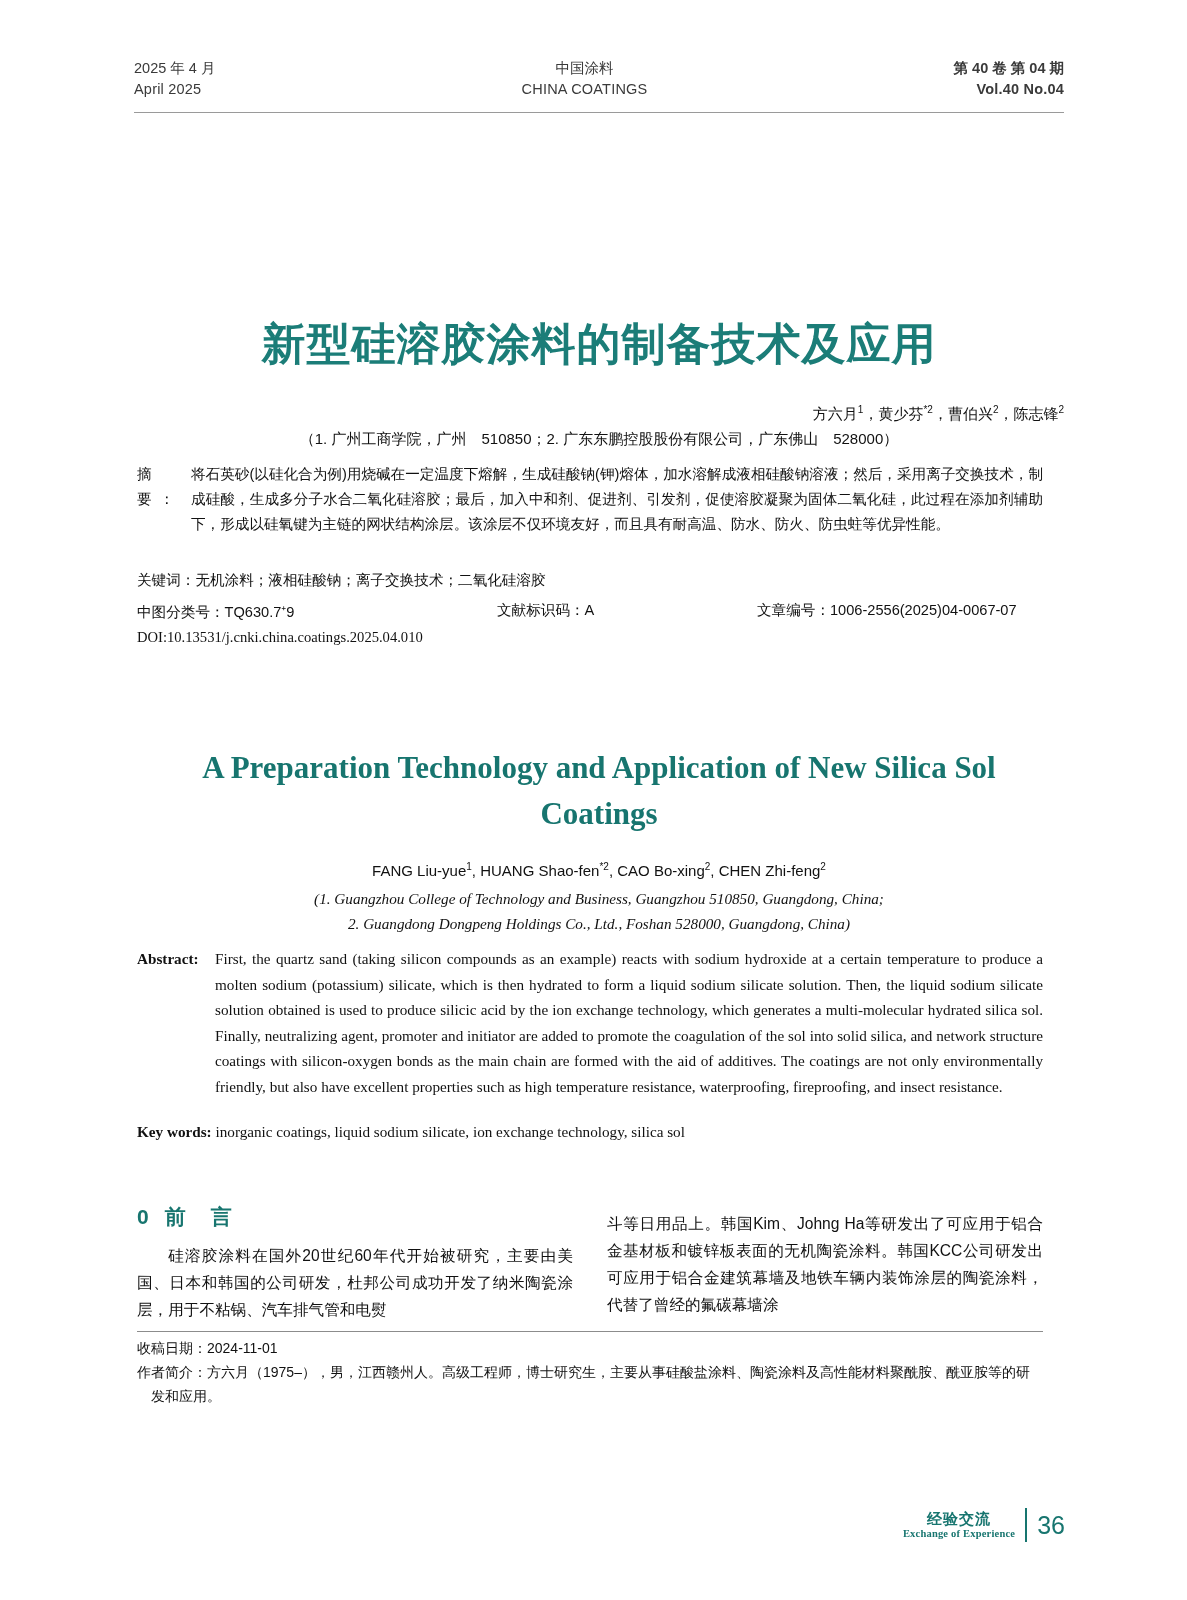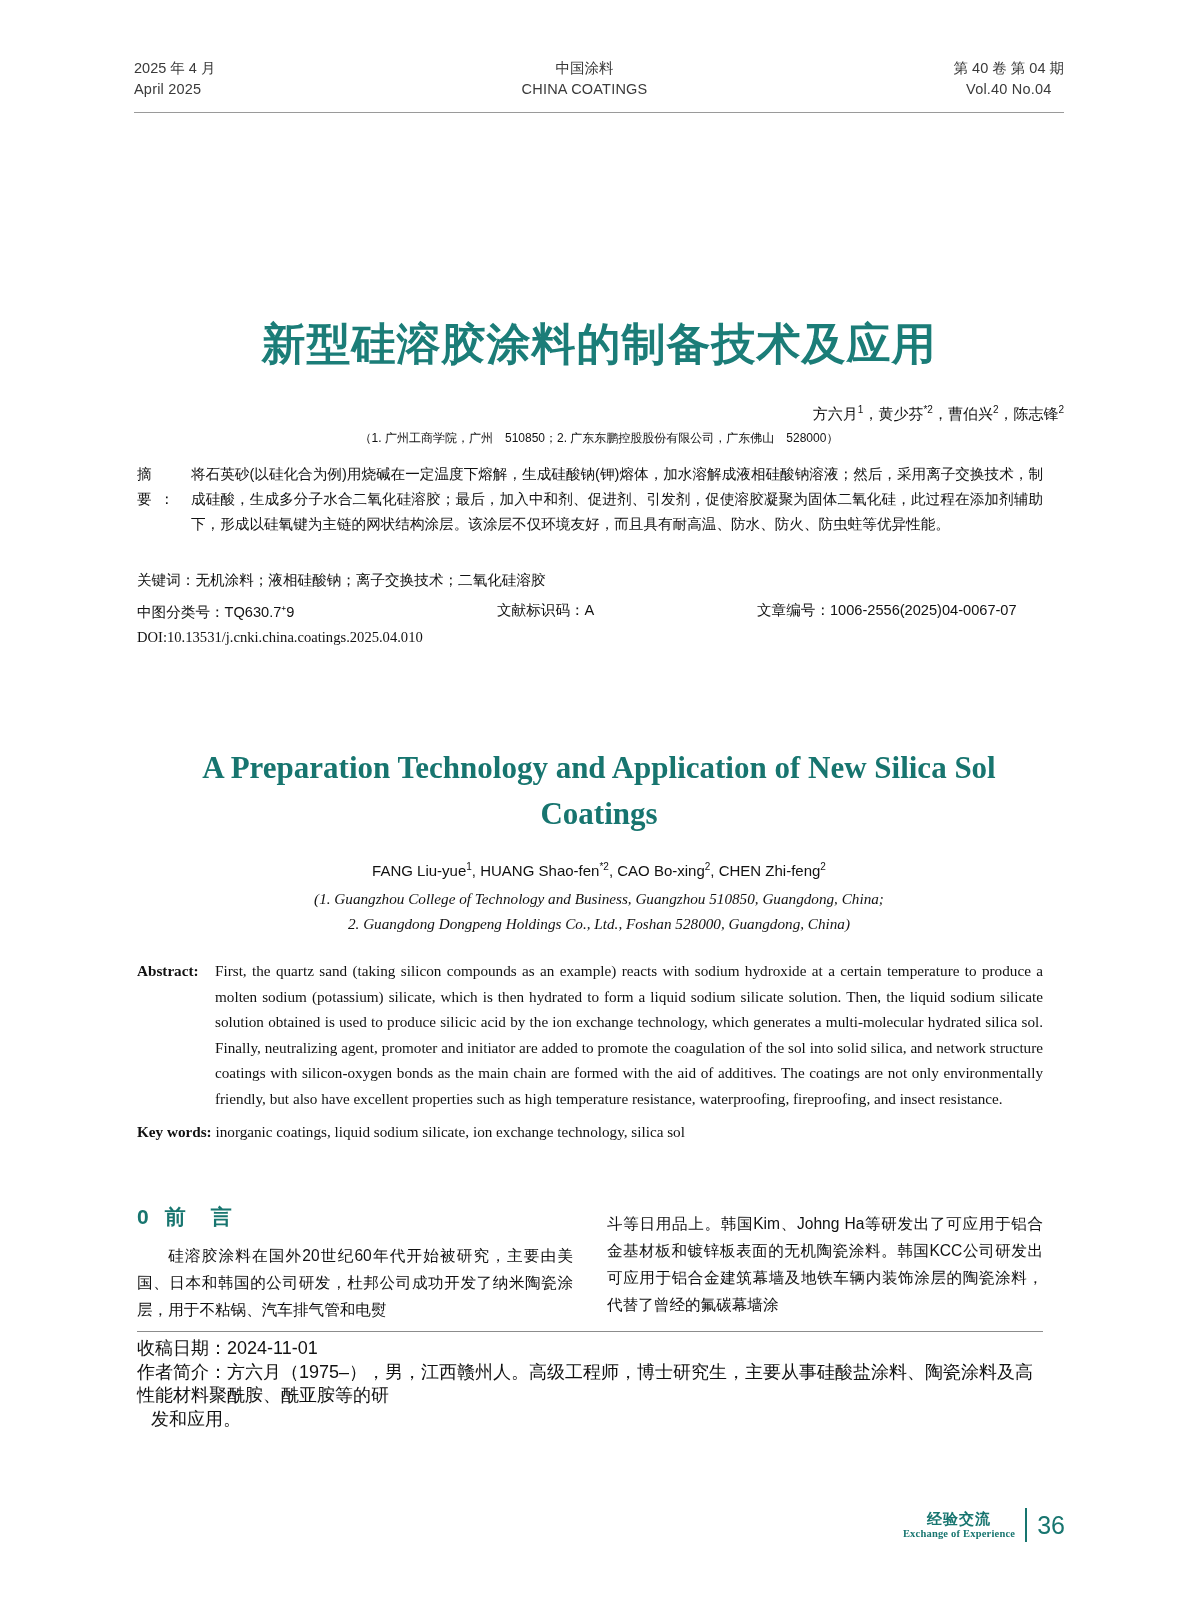--- a/index.html
+++ b/index.html
@@ -29,21 +29,21 @@
     top: 58px;
     width: 930px;
     display: flex;
     justify-content: space-between;
     align-items: flex-start;
     font-family: "Liberation Sans", sans-serif;
     color: #3a3a3a;
   }
   .runhead .col { line-height: 1.45; }
   .runhead .col.center { text-align: center; }
-  .runhead .col.right { text-align: center; }
+  .runhead .col.right { text-align: right; font-weight: bold; }
   .runhead .l1 { font-size: 14.5px; }
   .runhead .l2 { font-size: 14.5px; letter-spacing: 0.2px; }
   .runhead-rule {
     position: absolute;
     left: 128px;
     top: 112px;
     width: 930px;
     height: 1px;
     background: #9a9a9a;
   }
@@ -72,21 +72,21 @@
     color: #111;
   }
   .cn-authors sup { font-size: 10px; vertical-align: super; }
   .cn-affil {
     position: absolute;
     left: 128px;
     top: 430px;
     width: 930px;
     text-align: center;
     font-family: "Liberation Sans", sans-serif;
-    font-size: 12px;
+    font-size: 15px;
     color: #111;
   }
 
   
   .cn-abs {
     position: absolute;
     left: 131px;
     top: 462px;
     width: 906px;
     font-family: "Liberation Sans", sans-serif;
@@ -173,21 +173,20 @@
   .en-abs {
     position: absolute;
     left: 131px;
     top: 946px;
     width: 906px;
     font-family: "Liberation Serif", serif;
     font-size: 15.2px;
     line-height: 25.5px;
     color: #111;
     text-align: justify;
-    margin-top: 12px;
   }
   .en-abs .lbl {
     float: left;
     font-weight: bold;
     width: 78px;
   }
   .en-abs .body { margin-left: 78px; display: block; }
 
   .en-kw {
     position: absolute;
@@ -246,21 +245,21 @@
     width: 906px;
     height: 1px;
     background: #8c8c8c;
   }
   .footnotes {
     position: absolute;
     left: 131px;
     top: 1337px;
     width: 906px;
     font-family: "Liberation Sans", sans-serif;
-    font-size: 18px;
+    font-size: 14px;
     line-height: 23px;
     color: #111;
   }
   .footnotes p { margin: 0 0 1px 0; }
   .footnotes .hang { padding-left: 0; }
   .footnotes .indent { text-indent: 0; padding-left: 14px; }
 
   
   .footer {
     position: absolute;

